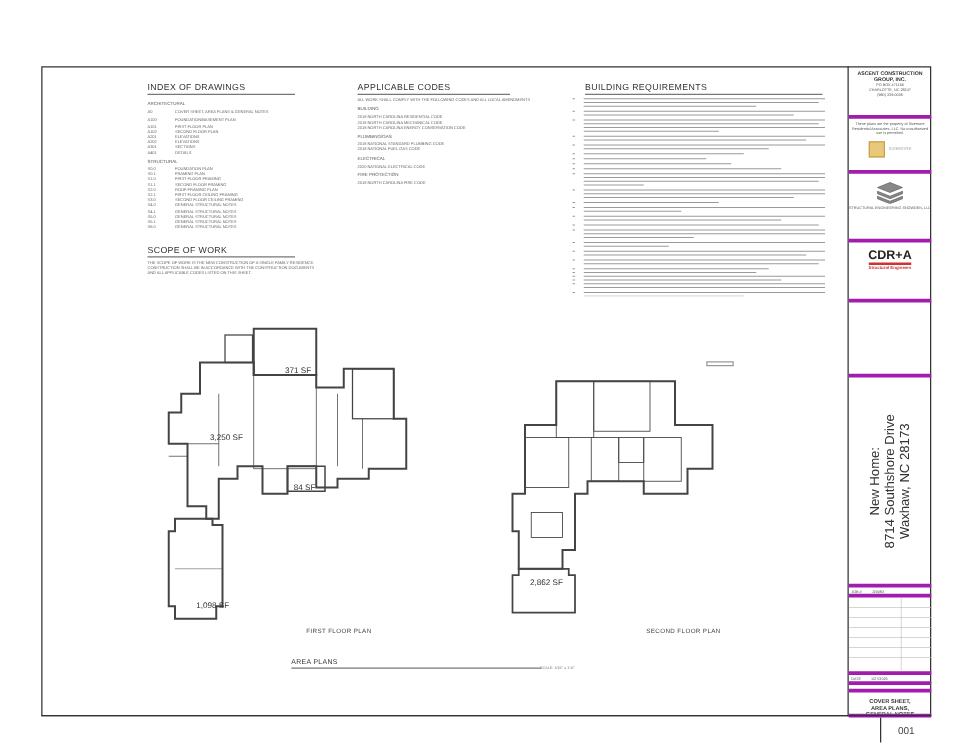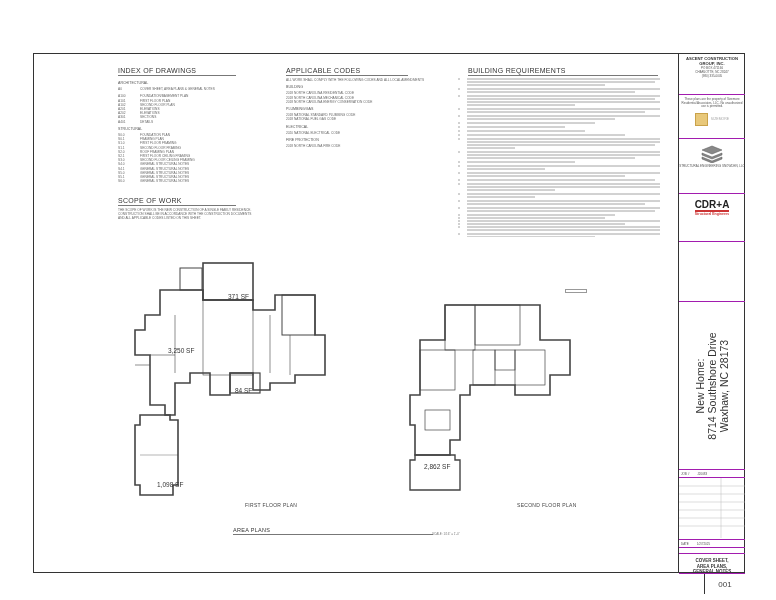--- a/index.html
+++ b/index.html
@@ -6,21 +6,21 @@
     body { width: 776px; height: 600px; position: relative; overflow: hidden; font-family: "Liberation Sans", sans-serif; color: #222; }
     .sheet { position: absolute; left: 33px; top: 53px; width: 712px; height: 520px; border: 1.5px solid #333; box-sizing: border-box; }
     .bottom-rule { position: absolute; left: 33px; top: 572px; width: 712px; height: 0; border-top: 1.5px solid #333; }
     .section-title { position: absolute; font-size: 7px; letter-spacing: 0.3px; color: #333; text-transform: uppercase; padding-bottom: 1px; border-bottom: 1px solid #777; }
     .tiny { position: absolute; font-size: 3.2px; line-height: 4.2px; color: #666; white-space: nowrap; }
     .tiny .row { display: flex; gap: 6px; }
     .tiny .code { width: 16px; display: inline-block; }
     .sub { font-size: 3.6px; color: #555; margin: 3px 0 2px 0; }
     .req { position: absolute; left: 455px; top: 75px; width: 210px; font-size: 2.8px; line-height: 3.6px; color: #777; }
     .title-block { position: absolute; left: 678px; top: 53px; width: 67px; height: 520px; border-left: 1.5px solid #333; box-sizing: border-box; }
-    .tb-cell { border-bottom: 1px solid #a21caf; box-sizing: border-box; text-align: center; font-size: 3px; color: #555; overflow: hidden; position: relative; }
+    .tb-cell { border-bottom: 3px solid #a21caf; box-sizing: border-box; text-align: center; font-size: 3px; color: #555; overflow: hidden; position: relative; }
     .tb-cell .big { font-size: 4.2px; color: #333; font-weight: bold; }
     .proj-title { position: absolute; left: 50%; top: 50%; transform: translate(-50%, -50%) rotate(-90deg); font-size: 10.5px; line-height: 12px; color: #333; text-align: center; white-space: nowrap; }
     .sheet-title { font-size: 4.5px; color: #333; font-weight: bold; line-height: 5.5px; padding-top: 4px; }
     .sheet-num { font-size: 8px; color: #444; }
     .plan-label { position: absolute; font-size: 5px; letter-spacing: 0.3px; color: #444; }
     .area-label { position: absolute; font-size: 6.5px; color: #333; }
     .scale { position: absolute; font-size: 3px; color: #777; }
     .scalebar { position: absolute; height: 2px; border: 1px solid #999; }
   </style>
 </head>

